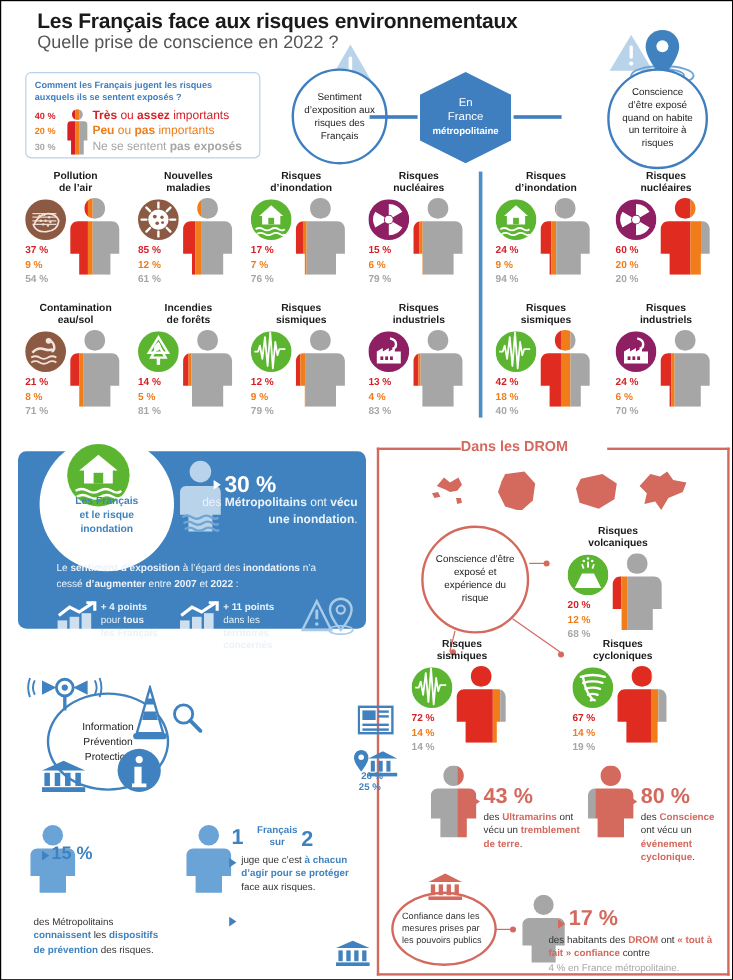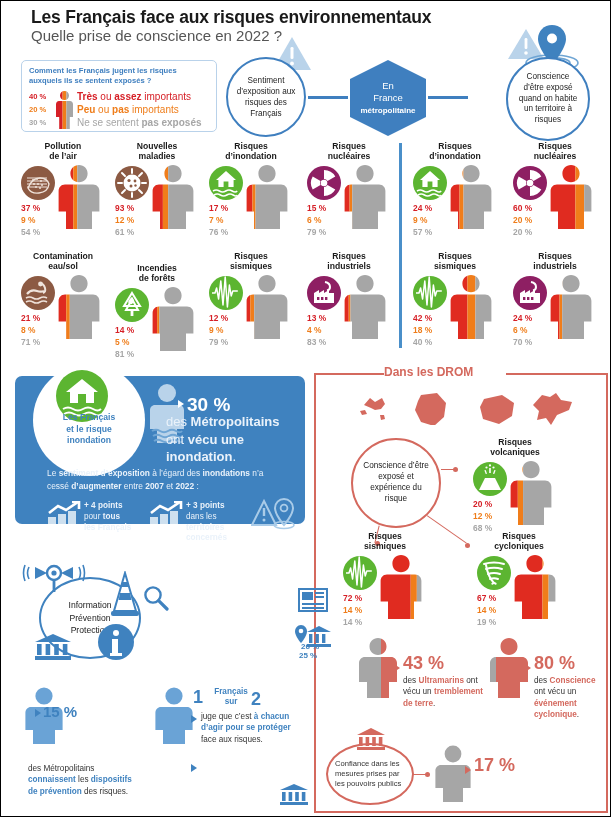--- a/index.html
+++ b/index.html
@@ -54,22 +54,22 @@
   .vdivider { position:absolute; width:2.5px; background:#4a8fc9;}
 
   
   .flood-panel { position:absolute; left:14px; top:375px; width:290px; height:148px;
                  background:#3f82bf; border-radius:7px;}
   .flood-white { position:absolute; left:32px; top:363px; width:112px; height:112px;
                  background:#fff; border-radius:50%; }
   .flood-white-label { position:absolute; left:40px; top:411px; width:96px; text-align:center;
                        font-size:8.6px; font-weight:bold; color:#3f82bf; line-height:1.35;}
   .flood-30 { position:absolute; left:186px; top:393px; font-size:19px; font-weight:bold; color:#fff;}
-  .flood-30-sub { position:absolute; left:165px; top:412px; width:132px; font-size:13px;
-                  color:#eaf2fa; line-height:1.35;}
+  .flood-30-sub { position:absolute; left:165px; top:412px; width:132px; font-size:10px;
+                  color:#eaf2fa; line-height:1.35;text-align:right;}
   .flood-text { position:absolute; left:46px; top:466px; width:240px; font-size:8.4px;
                 color:#eaf2fa; line-height:1.5;}
   .flood-stat { position:absolute; font-size:8.2px; color:#eaf2fa; line-height:1.32;}
 
   
   .drom-border { position:absolute; left:313px; top:372px; width:294px; height:440px;
                  border:2px solid #d4695e; border-top:none;}
   .drom-title-line-l { position:absolute; left:313px; top:372px; width:70px; height:2px; background:#d4695e;}
   .drom-title-line-r { position:absolute; left:505px; top:372px; width:102px; height:2px; background:#d4695e;}
   .drom-title { position:absolute; left:383px; top:364px; width:122px; text-align:left;
@@ -147,21 +147,21 @@
         <span class="ltxt"><span class="gray">Ne se sentent </span><b class="gray">pas exposés</b></span>
       </div>
     </div>
   </div>
 
   <svg style="position:absolute;left:270px;top:34px;width:42px;height:38px;" viewBox="0 0 42 38">
     <path d="M21 2 L40 35 L2 35 Z" fill="#b9d3ea"></path>
     <rect x="19.5" y="12" width="3" height="12" rx="1.3" fill="#fff"></rect>
     <circle cx="21" cy="28.5" r="1.9" fill="#fff"></circle>
   </svg>
-  <div class="circle-node" style="left:225px;top:56px;width:80px;height:80px;font-size:8.2px;line-height:1.35;padding:0 8px;">
+  <div class="circle-node" style="left:242px;top:56px;width:80px;height:80px;font-size:8.2px;line-height:1.35;padding:0 8px;">
     <span>Sentiment d’exposition aux risques des Français</span>
   </div>
   <div class="connector" style="left:307px;top:95px;width:40px;"></div>
   <div class="hex" style="left:349px;top:59px;width:76px;height:76px;">
     <span>
       <span>En</span><br>
       <span>France</span><br>
       <span style="font-size:8px;font-weight:bold;">métropolitaine</span>
     </span>
   </div>
@@ -262,21 +262,21 @@
       M8 20.4 H36 C39.8 20.4 42.4 23.2 42.4 27 V47.519999999999996 H35 V65 H9 V47.519999999999996 H1.6 V27 C1.6 23.2 4.2 20.4 8 20.4 Z"></path>
     </clipPath>
               </defs>
     <g clip-path="url(#clip1)">
       <rect x="0" y="0" width="11.88" height="66" fill="#e02b20"></rect>
       <rect x="11.88" y="0" width="5.28" height="66" fill="#f07d1a"></rect>
       <rect x="17.16" y="0" width="26.839999999999996" height="66" fill="#a6a6a6"></rect>
     </g>
   </svg></span>
       <div class="risk-nums">
-        <div class="n-red">93 %</div>
+        <div class="n-red">85 %</div>
         <div class="n-or">12 %</div>
         <div class="n-gr">61 %</div>
       </div>
     </div>
   </div>
       <div class="risk" style="left:204px;top:140px;">
     <div class="risk-label">Risques<br>d’inondation</div>
     <div class="risk-body">
       <span class="risk-icon">
             <svg viewBox="0 0 34 34" style="width:34px;height:34px;">
@@ -369,21 +369,21 @@
       <rect x="12.76" y="0" width="31.24" height="66" fill="#a6a6a6"></rect>
     </g>
   </svg></span>
       <div class="risk-nums">
         <div class="n-red">21 %</div>
         <div class="n-or">8 %</div>
         <div class="n-gr">71 %</div>
       </div>
     </div>
   </div>
-      <div class="risk" style="left:110px;top:250px;margin-top:12px;">
+      <div class="risk" style="left:110px;top:250px;">
     <div class="risk-label">Incendies<br>de forêts</div>
     <div class="risk-body">
       <span class="risk-icon">
             <svg viewBox="0 0 34 34" style="width:34px;height:34px;">
               <circle cx="17" cy="17" r="17" fill="#5cb531"></circle>
       <path d="M17 5 L25 18 H9 Z" fill="none" stroke="#fff" stroke-width="2"></path>
       <path d="M17 11 L23 22 H11 Z" fill="none" stroke="#fff" stroke-width="2"></path>
       <rect x="15.6" y="22" width="2.8" height="6" fill="#fff"></rect>
       <path d="M17 9 q3 3 1 6 q-1.4 2 -3.4 1 q-2.4 -1.4 -0.6 -4 q1.4 -2 3 -3 z" fill="#fff"></path>
             </svg>
@@ -497,21 +497,21 @@
               </defs>
     <g clip-path="url(#clip8)">
       <rect x="0" y="0" width="10.56" height="66" fill="#e02b20"></rect>
       <rect x="10.56" y="0" width="3.96" height="66" fill="#f07d1a"></rect>
       <rect x="14.52" y="0" width="29.479999999999997" height="66" fill="#a6a6a6"></rect>
     </g>
   </svg></span>
       <div class="risk-nums">
         <div class="n-red">24 %</div>
         <div class="n-or">9 %</div>
-        <div class="n-gr">57 %</div>
+        <div class="n-gr">94 %</div>
       </div>
     </div>
   </div>
       <div class="risk" style="left:508px;top:140px;">
     <div class="risk-label">Risques<br>nucléaires</div>
     <div class="risk-body">
       <span class="risk-icon">
             <svg viewBox="0 0 34 34" style="width:34px;height:34px;">
               <circle cx="17" cy="17" r="17" fill="#8e1f63"></circle>
       <circle cx="17" cy="17" r="3.3" fill="#fff"></circle>
@@ -652,21 +652,21 @@
     <b>les Français</b>
   </div>
   <svg style="position:absolute;left:148px;top:500px;width:36px;height:26px;" viewBox="0 0 36 26">
     <path d="M2 12 L11 5 L19 9 L31 1" stroke="#fff" stroke-width="2.6" fill="none"></path>
     <path d="M25 1 H32 V8" stroke="#fff" stroke-width="2.6" fill="none"></path>
     <rect x="1" y="16" width="8" height="9" fill="#fff" opacity="0.75"></rect>
     <rect x="11" y="13" width="8" height="12" fill="#fff" opacity="0.75"></rect>
     <rect x="21" y="10" width="8" height="15" fill="#fff" opacity="0.75"></rect>
   </svg>
   <div class="flood-stat" style="left:185px;top:500px;width:78px;">
-    <b>+ 3 points</b><br>
+    <b>+ 11 points</b><br>
     <span>dans les</span><br>
     <b>territoires concernés</b>
   </div>
   <svg style="position:absolute;left:250px;top:496px;width:46px;height:34px;" viewBox="0 0 46 34">
     <path d="M13 4 L25 28 L1 28 Z" fill="none" stroke="#a9cbe8" stroke-width="2"></path>
     <rect x="11.8" y="11" width="2.4" height="8" fill="#a9cbe8"></rect>
     <circle cx="13" cy="23" r="1.5" fill="#a9cbe8"></circle>
     <path d="M33 2 C28 2 24 6 24 11 C24 18 33 28 33 28 C33 28 42 18 42 11 C42 6 38 2 33 2 Z" fill="none" stroke="#a9cbe8" stroke-width="2"></path>
     <circle cx="33" cy="11" r="3.4" fill="none" stroke="#a9cbe8" stroke-width="1.8"></circle>
     <ellipse cx="33" cy="28" rx="10" ry="3.5" fill="none" stroke="#a9cbe8" stroke-width="1.4"></ellipse>
@@ -849,20 +849,24 @@
     <span style="padding:0 7px;">Confiance dans les mesures prises par les pouvoirs publics</span>
   </div>
   <div class="cdot" style="left:424px;top:771px;"></div>
   <div class="cline" style="left:412px;top:773px;width:14px;"></div>
   <svg style="position:absolute;left:432px;top:744px;width:40px;height:58px;" viewBox="0 0 40 58">
     <circle cx="20" cy="9" r="8.4" fill="#a6a6a6"></circle>
     <path d="M8 20 H32 C35.2 20 37.6 22.5 37.6 25.6 V43 H30 V57 H10 V43 H2.4 V25.6 C2.4 22.5 4.8 20 8 20 Z" fill="#a6a6a6"></path>
   </svg>
   <div class="arrow-tri red" style="left:464px;top:765px;"></div>
   <div class="drom-big" style="left:473px;top:754px;">17 %</div>
+  <div class="drom-big-sub" style="left:456px;top:777px;width:150px;">
+    <span>des habitants des </span><b style="color:#d4695e">DROM</b><span> ont </span><b style="color:#d4695e">« tout à fait » confiance</b><span> contre</span><br>
+    <span style="color:#a6a6a6">4 % en France métropolitaine.</span>
+  </div>
 
   <div class="ipp-circle">
     <span>
       <span>Information</span><br><span>Prévention</span><br><span>Protection</span>
     </span>
   </div>
   <svg style="position:absolute;left:20px;top:562px;width:66px;height:30px;" viewBox="0 0 66 30">
     <circle cx="33" cy="10" r="7" fill="none" stroke="#3f82bf" stroke-width="2.4"></circle>
     <circle cx="33" cy="10" r="2.6" fill="#3f82bf"></circle>
     <path d="M26 10 L14 4 L14 16 Z" fill="#3f82bf"></path>

